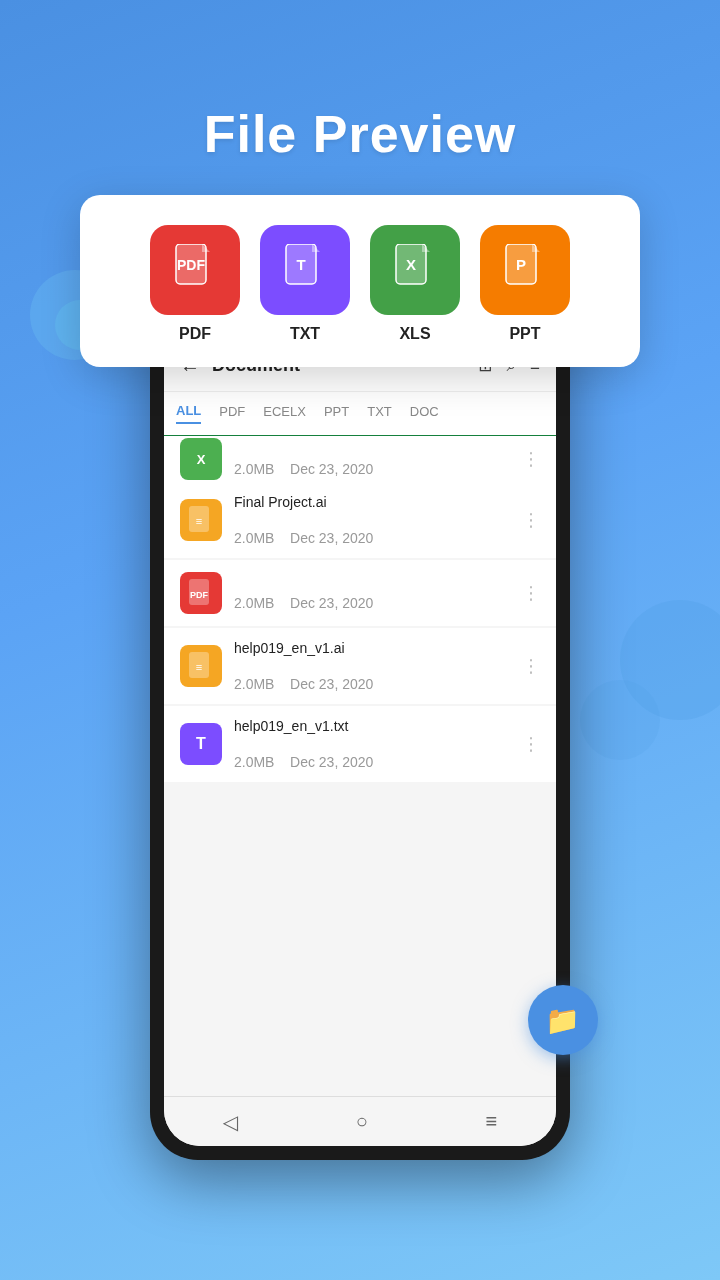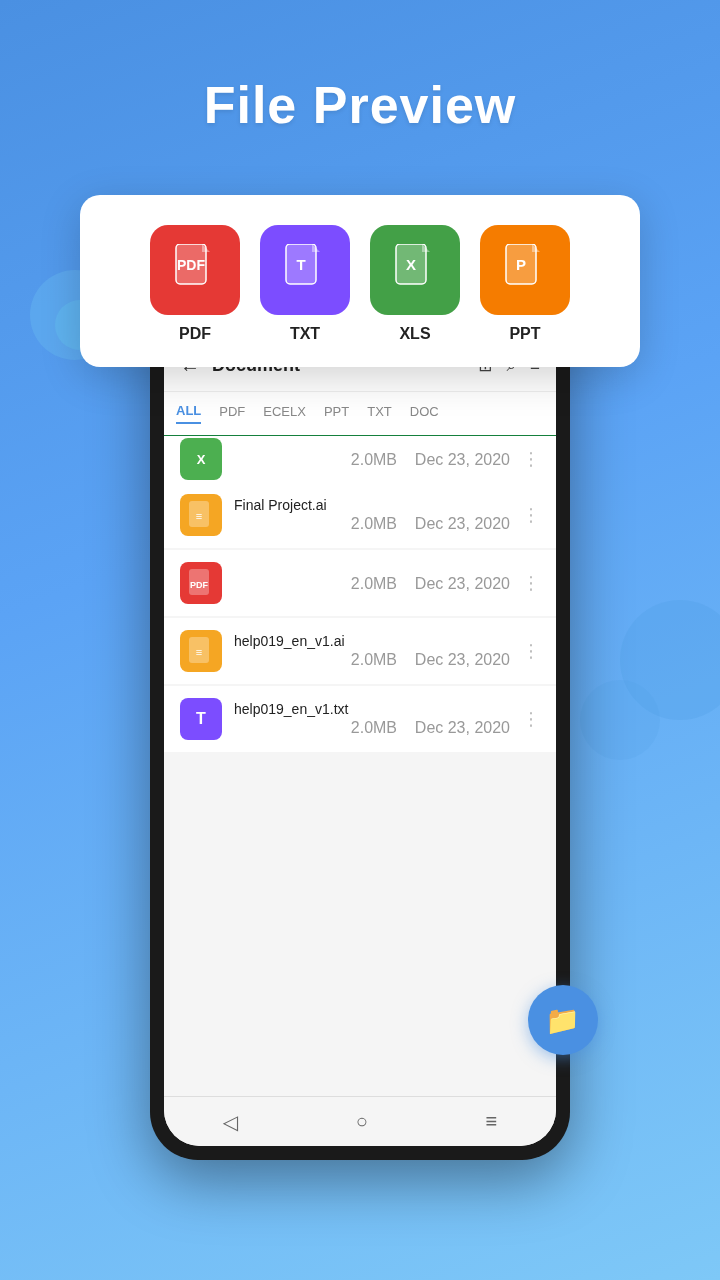--- a/index.html
+++ b/index.html
@@ -47,21 +47,21 @@
       height: 80px;
       border-radius: 50%;
       background: rgba(80, 160, 230, 0.2);
       top: 680px;
       right: 60px;
     }
 
     
     .header-section {
       text-align: center;
-      padding-top: 75px;
+      padding-top: 104px;
       position: relative;
       z-index: 10;
     }
 
     .main-title {
       font-size: 52px;
       font-weight: 900;
       color: #ffffff;
       letter-spacing: 1px;
       text-shadow: 0 2px 4px rgba(0,0,0,0.1);
@@ -231,24 +231,23 @@
       flex: 1;
     }
 
     .file-name {
       font-size: 14px;
       font-weight: 500;
       color: #222;
     }
 
     .file-meta {
-      font-size: 16px;
+      font-size: 14px;
       color: #999;
-      margin-top: 2px;
-      text-align: right;
+      margin-top: 20px;
     }
 
     .file-more {
       color: #bbb;
       font-size: 18px;
     }
 
     
     .nav-bar {
       background: #f5f5f5;

